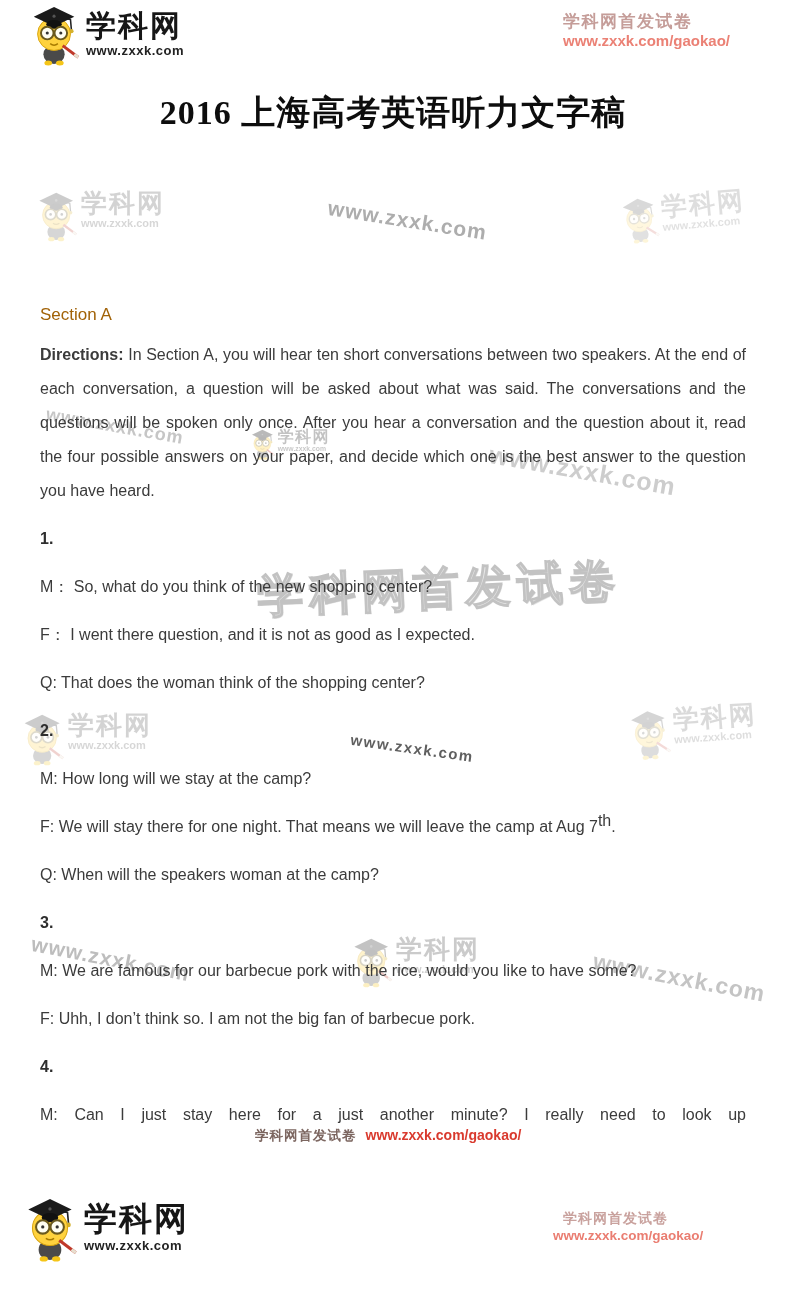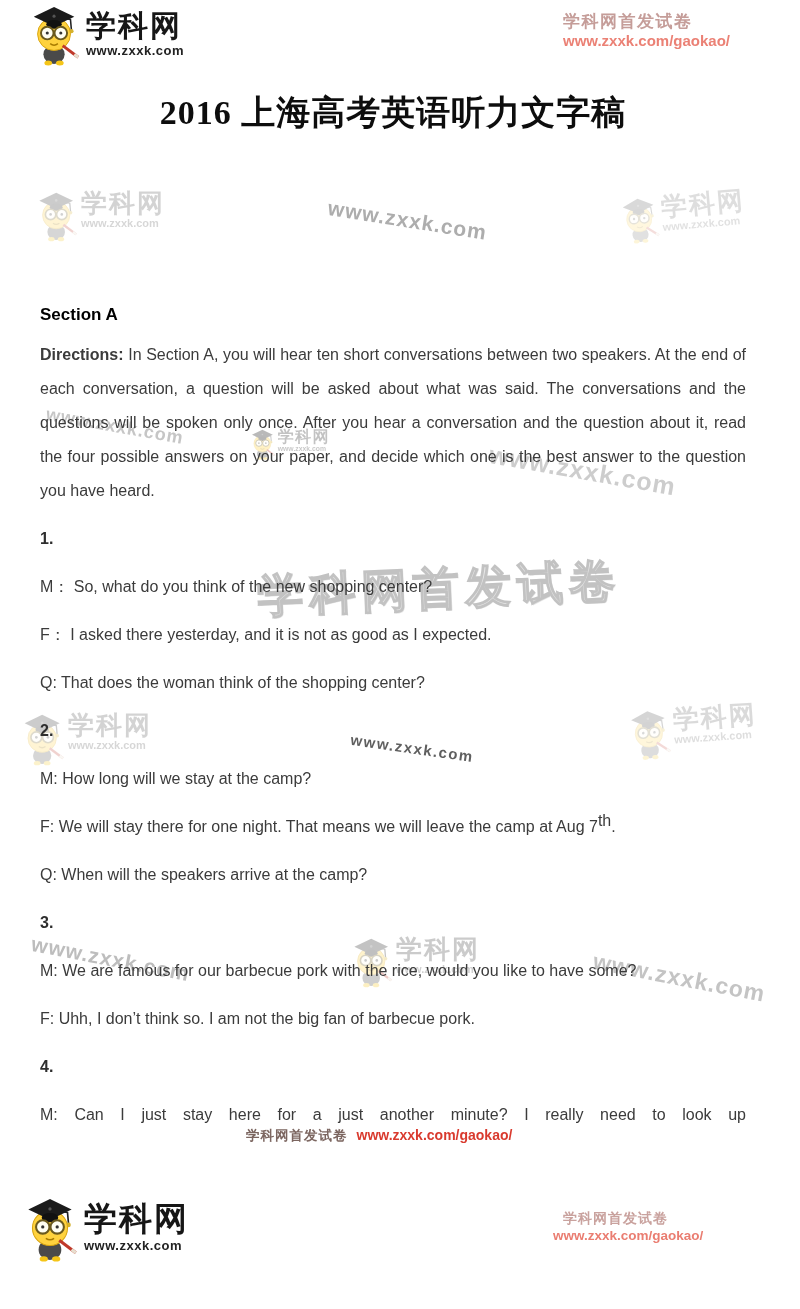--- a/index.html
+++ b/index.html
@@ -42,32 +42,32 @@
   .wm-logo .cn { font-weight:bold; color:#3a3a3a; letter-spacing:2px; font-size:26px; line-height:1.05; white-space:nowrap; }
   .wm-logo .url { font-weight:bold; color:#4a4a4a; font-size:11px; white-space:nowrap; }
   
   .stamp { position:absolute; line-height:1.25; white-space:nowrap; }
   .stamp-tr { left:563px; top:11px; z-index:3; }
   .stamp-tr .s-cn { font-weight:bold; font-size:17px; letter-spacing:1.5px; color:#c59d99; }
   .stamp-tr .s-url { font-weight:bold; font-size:15px; color:#eb8175; }
   .stamp-br { left:553px; top:1210px; z-index:3; }
   .stamp-br .s-cn { font-weight:bold; font-size:14px; letter-spacing:1px; color:#c9a29e; margin-left:10px; }
   .stamp-br .s-url { font-weight:bold; font-size:13.5px; color:#ea7d71; }
-  .stamp-mid { left:246px; top:1125px; z-index:2; }
+  .stamp-mid { left:255px; top:1125px; z-index:2; }
   .stamp-mid .m-cn { font-weight:bold; font-size:13.5px; letter-spacing:1px; color:#7c6660; }
   .stamp-mid .m-url { font-weight:bold; font-size:14px; color:#d93a2e; margin-left:9px; }
   
   .content { position:absolute; left:40px; top:0; width:722px; z-index:1; }
   .blk { margin:14px 16px 0 0; font-size:16px; line-height:34px; text-align:justify; }
   .doc-title {
     margin-top:88px; text-align:center; font-weight:bold; color:#0d0d0d;
     font-size:34px; line-height:50px; letter-spacing:1px;
     font-family:"Liberation Serif","DejaVu Serif",serif;
   }
-  .sec-h { margin-top:160px; font-weight:bold; font-size:17px; color:#000000; }
+  .sec-h { margin-top:160px; font-weight:normal; font-size:17px; color:#a16207; }
   .directions { margin-top:6px; }
   .qnum { font-weight:bold; color:#2e2e2e; }
   .stretch { text-align-last:justify; }
   .b { font-weight:bold; }
   sup { font-size:16px; line-height:0; vertical-align:super; }
 </style>
 </head>
 <body>
 
 <svg width="0" height="0" style="position:absolute" aria-hidden="true">
@@ -187,26 +187,26 @@
     <div class="s-cn">学科网首发试卷</div>
     <div class="s-url">www.zxxk.com/gaokao/</div>
   </div>
 
   <div class="content" id="content">
       <div class="blk doc-title"><span>2016 上海高考英语听力文字稿</span></div>
       <div class="blk sec-h"><span>Section A</span></div>
       <div class="blk para directions"><span class="b">Directions:</span><span> In Section A, you will hear ten short conversations between two speakers. At the end of each conversation, a question will be asked about what was said. The conversations and the questions will be spoken only once. After you hear a conversation and the question about it, read the four possible answers on your paper, and decide which one is the best answer to the question you have heard.</span></div>
       <div class="blk qnum"><span>1.</span></div>
       <div class="blk para"><span>M： So, what do you think of the new shopping center?</span></div>
-      <div class="blk para"><span>F： I asked there yesterday, and it is not as good as I expected.</span></div>
+      <div class="blk para"><span>F： I went there question, and it is not as good as I expected.</span></div>
       <div class="blk para"><span>Q: That does the woman think of the shopping center?</span></div>
       <div class="blk qnum"><span>2.</span></div>
       <div class="blk para"><span>M: How long will we stay at the camp?</span></div>
       <div class="blk para"><span>F: We will stay there for one night. That means we will leave the camp at Aug 7</span><sup>th</sup><span>.</span></div>
-      <div class="blk para"><span>Q: When will the speakers arrive at the camp?</span></div>
+      <div class="blk para"><span>Q: When will the speakers woman at the camp?</span></div>
       <div class="blk qnum"><span>3.</span></div>
       <div class="blk para"><span>M: We are famous for our barbecue pork with the rice, would you like to have some?</span></div>
       <div class="blk para"><span>F: Uhh, I don’t think so. I am not the big fan of barbecue pork.</span></div>
       <div class="blk qnum"><span>4.</span></div>
       <div class="blk para stretch"><span>M: Can I just stay here for a just another minute? I really need to look up</span></div>
     </div>
 
   <div class="stamp stamp-mid">
     <span class="m-cn">学科网首发试卷</span><span class="m-url">www.zxxk.com/gaokao/</span>
   </div>

